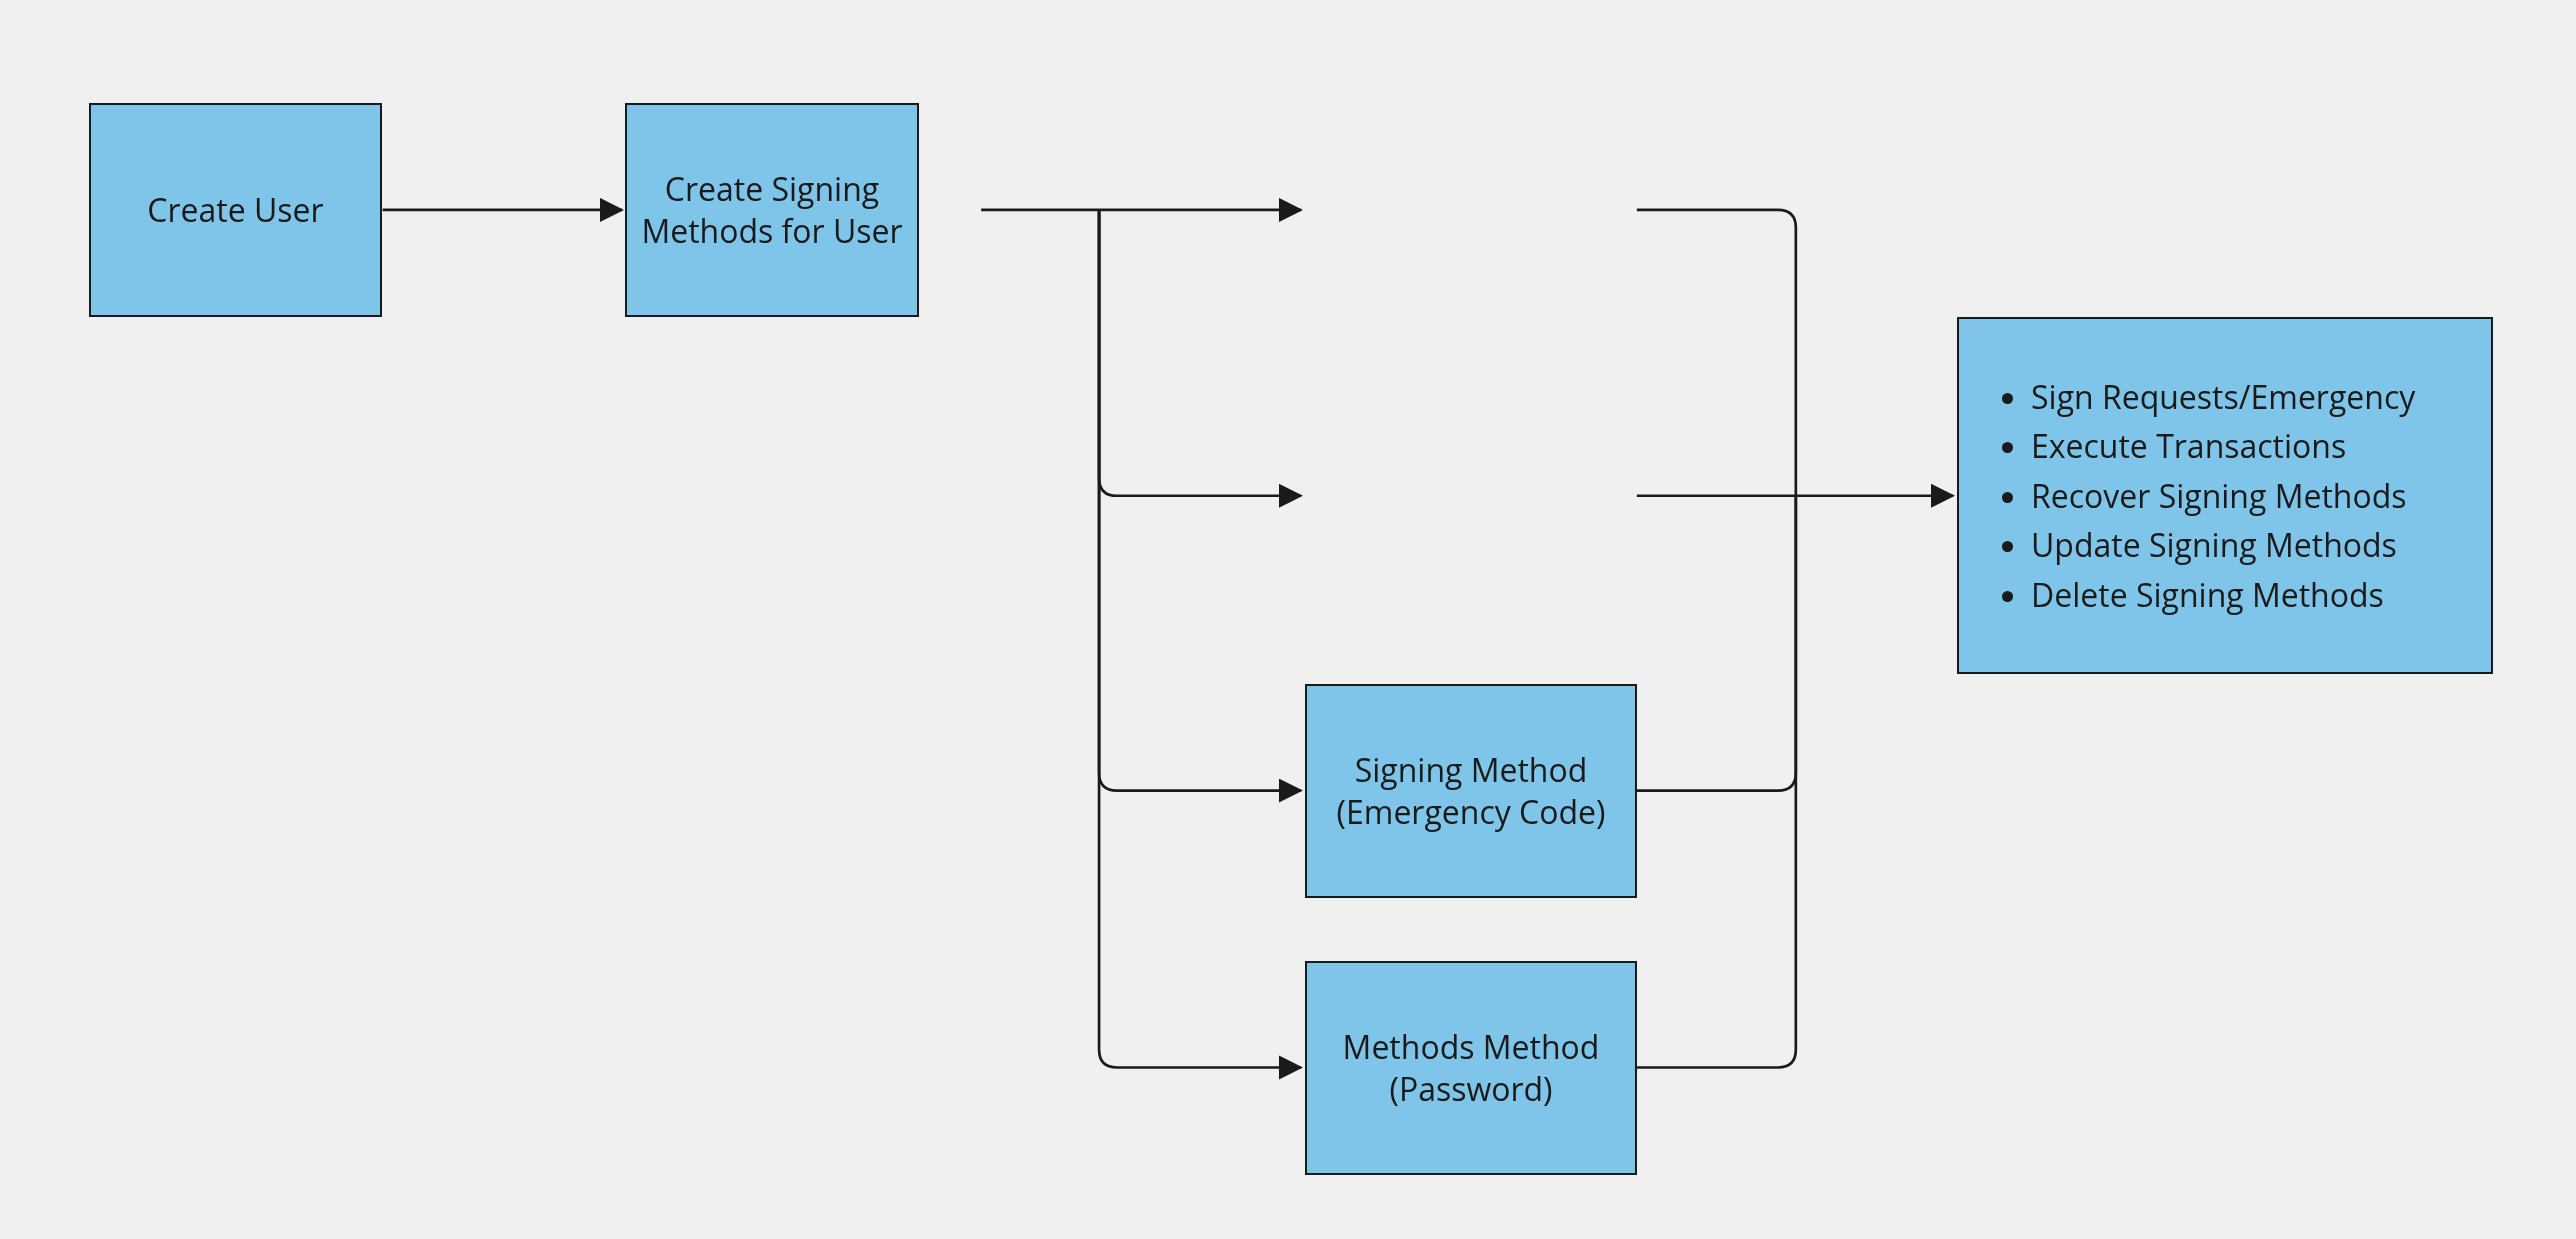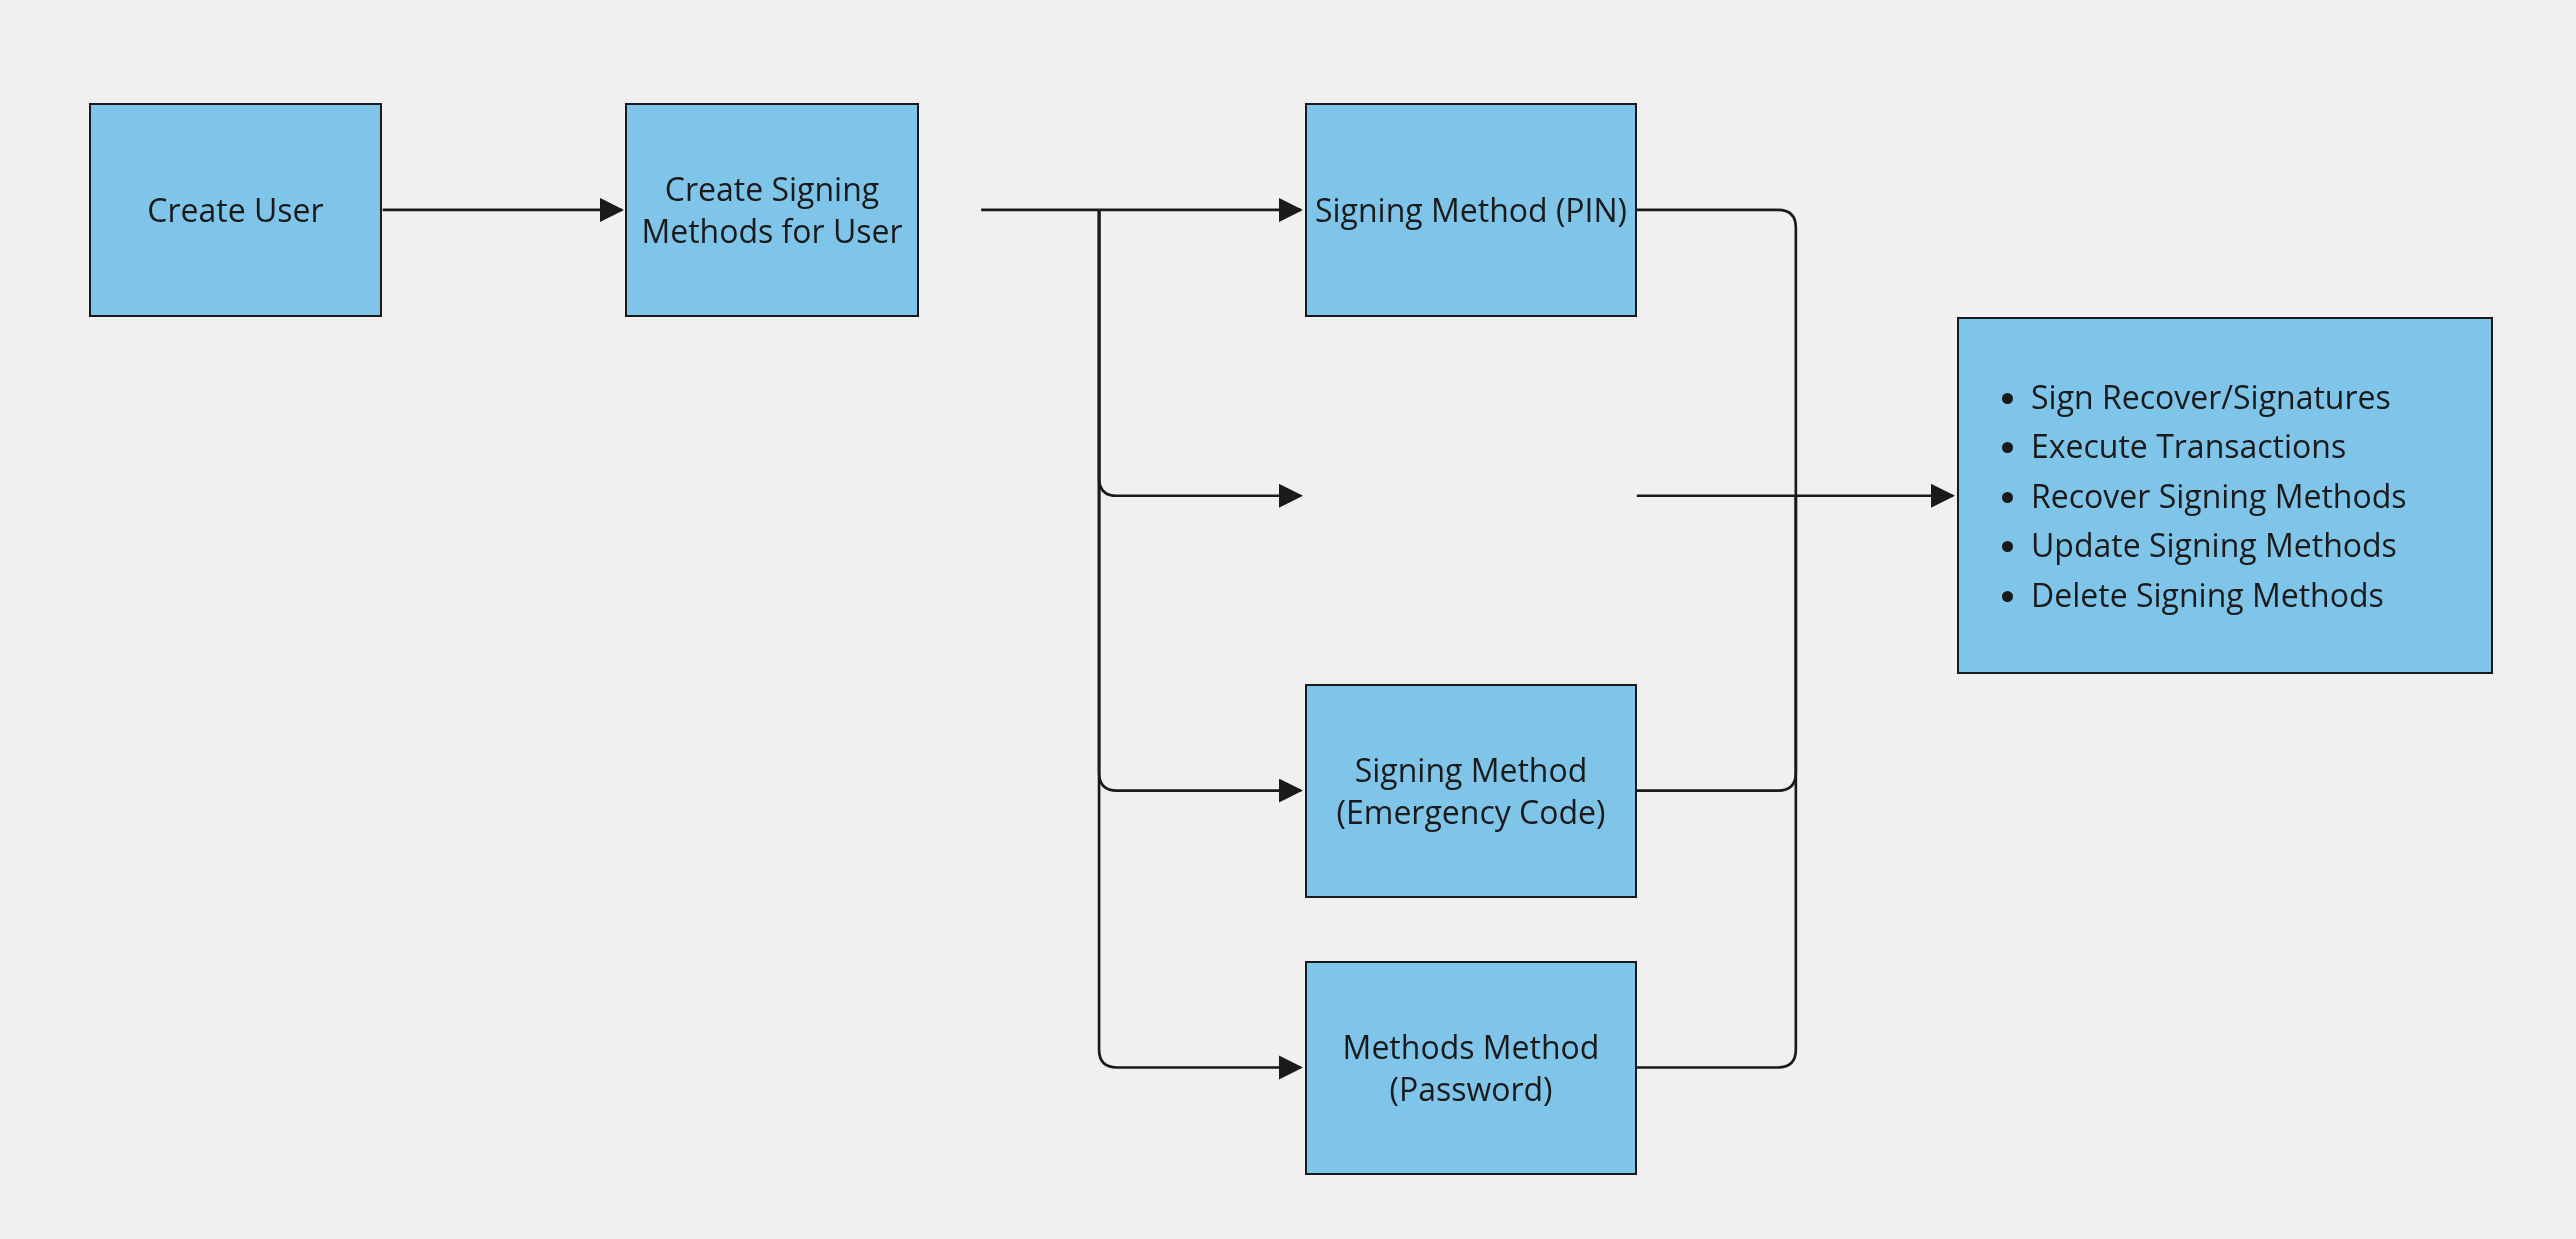--- a/index.html
+++ b/index.html
@@ -84,36 +84,33 @@
   </svg>
 
   <div class="box" style="left:89px; top:103px; width:293px; height:214px;">
     <span>Create User</span>
   </div>
 
   <div class="box" style="left:625px; top:103px; width:294px; height:214px;">
     <span>Create Signing Methods for User</span>
   </div>
 
-  <div class="box" style="left:1305px; top:103px; width:332px; height:214px;">
-    <span>Signing Method (PIN)</span>
-  </div>
 
 
   <div class="box" style="left:1305px; top:684px; width:332px; height:214px;">
     <span>Signing Method (Emergency Code)</span>
   </div>
 
   <div class="box" style="left:1305px; top:961px; width:332px; height:214px;">
     <span>Methods Method (Password)</span>
   </div>
 
   <div class="box actions" style="left:1957px; top:317px; width:536px; height:357px;">
     <ul>
-      <li>Sign Recover/Signatures</li>
+      <li>Sign Requests/Emergency</li>
       <li>Execute Transactions</li>
       <li>Recover Signing Methods</li>
       <li>Update Signing Methods</li>
       <li>Delete Signing Methods</li>
     </ul>
   </div>
 
 </div>
 
 

